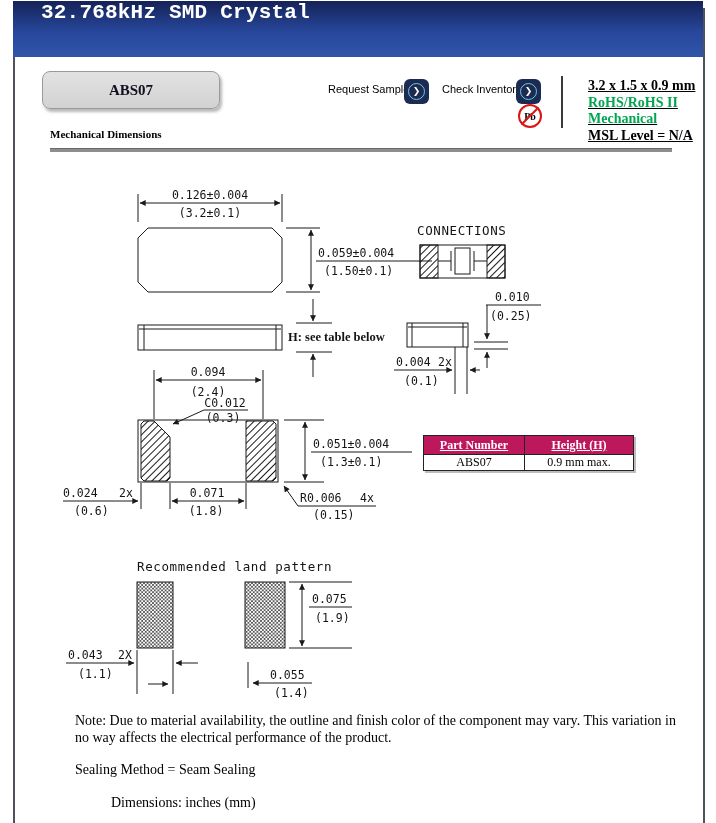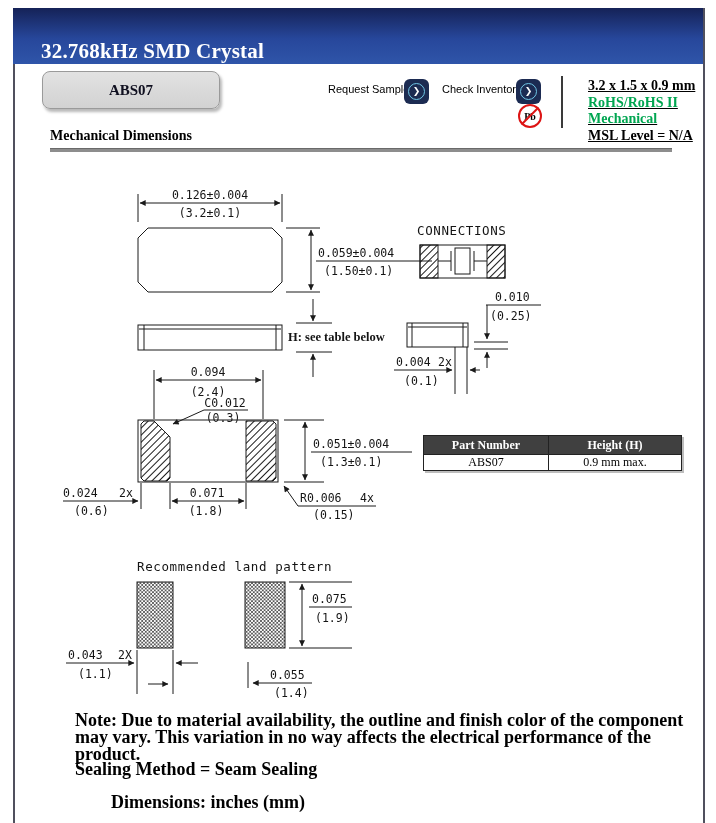--- a/index.html
+++ b/index.html
@@ -5,23 +5,23 @@
   html,body{margin:0;padding:0;background:#fff;}
   body{width:716px;height:823px;position:relative;overflow:hidden;
        font-family:"Liberation Serif",serif;color:#000;}
   .abs{position:absolute;}
 
   
   #page-frame{left:13px;top:8px;width:688px;height:815px;
     border-left:2px solid #50505e;border-right:2px solid #50505e;}
 
   
-  #header-bar{left:13px;top:8px;width:690px;height:56px;
+  #header-bar{left:13px;top:1px;width:690px;height:56px;
     background:linear-gradient(180deg,#152257 0%,#27479b 55%,#2f55a9 100%);
-    display:flex;align-items:flex-end;}
+    display:flex;align-items:flex-start;font-family:Liberation Mono, monospace;}
   #header-bar h1{margin:0 0 0 28px;font-size:21px;color:#fff;letter-spacing:.2px;}
 
   
   #part-btn{left:42px;top:71px;width:176px;height:36px;background:linear-gradient(180deg,#e2e2e2,#d2d2d2);
     border:1px solid #9a9a9a;border-radius:8px;box-shadow:2px 3px 3px rgba(0,0,0,.28);
     display:flex;align-items:center;justify-content:center;
     font-weight:bold;font-size:15px;color:#101020;}
 
   
   .tlink{font-family:"Liberation Sans",sans-serif;font-size:11px;color:#000;}
@@ -36,33 +36,33 @@
     box-sizing:border-box;display:flex;align-items:center;justify-content:center;}
   #pb-icon .pb-txt{font-size:10px;font-weight:bold;color:#000;}
   #pb-icon .pb-slash{position:absolute;width:24px;height:2px;background:#dd1414;transform:rotate(-45deg);}
 
   
   #info-divider{left:561px;top:76px;width:2px;height:52px;background:#3a3a3a;}
   #info-block{left:588px;top:78px;width:138px;line-height:16.5px;font-weight:bold;font-size:14px;text-decoration:underline;}
   #info-rohs{color:#00A651;}
 
   
-  #section-title{left:50px;top:128px;font-weight:bold;font-size:14px;}
+  #section-title{left:50px;top:128px;font-weight:bold;font-size:11px;}
   #section-rule{left:50px;top:148px;width:622px;height:3px;background:#8d8d8d;border-top:1px solid #6a6a6a;}
 
   
   #height-table{left:423px;top:435px;border-collapse:collapse;
     font-size:12px;box-shadow:2px 2px 0 #bdbdbd;}
-  #height-table th{background:#404040;color:#fff;font-weight:bold;width:92px;
-    border:1.5px solid #222;padding:1px 16px;height:16px;}
+  #height-table th{background:#be185d;color:#fff;font-weight:bold;width:92px;
+    border:1.5px solid #222;padding:1px 4px;height:16px;text-decoration:underline;}
   #height-table th:last-child{width:100px;margin-top:48px;}
   #height-table td{border:1px solid #222;text-align:center;padding:0 4px;height:15px;background:#fff;}
 
   
-  .note-p{left:75px;width:614px;font-weight:bold;font-size:18px;line-height:17px;}
+  .note-p{left:75px;width:614px;font-weight:normal;font-size:14px;line-height:17px;}
 
   
   svg text{font-family:"DejaVu Sans Mono",monospace;fill:#141414;font-size:11.5px;}
   svg .ctr{text-anchor:middle;}
   svg .cad{font-size:12.5px;letter-spacing:.6px;}
   svg .hlbl{font-family:"Liberation Serif",serif;font-weight:bold;font-size:12.5px;}
   svg line,svg path.ln,svg rect.ln{stroke:#1a1a1a;stroke-width:1;fill:none;}
   svg .body{stroke-width:1.4;}
   svg .pad{fill:url(#hatch);stroke:#1a1a1a;stroke-width:1;}
   svg .lpad{fill:url(#xhatch);stroke:#1a1a1a;stroke-width:1;}

